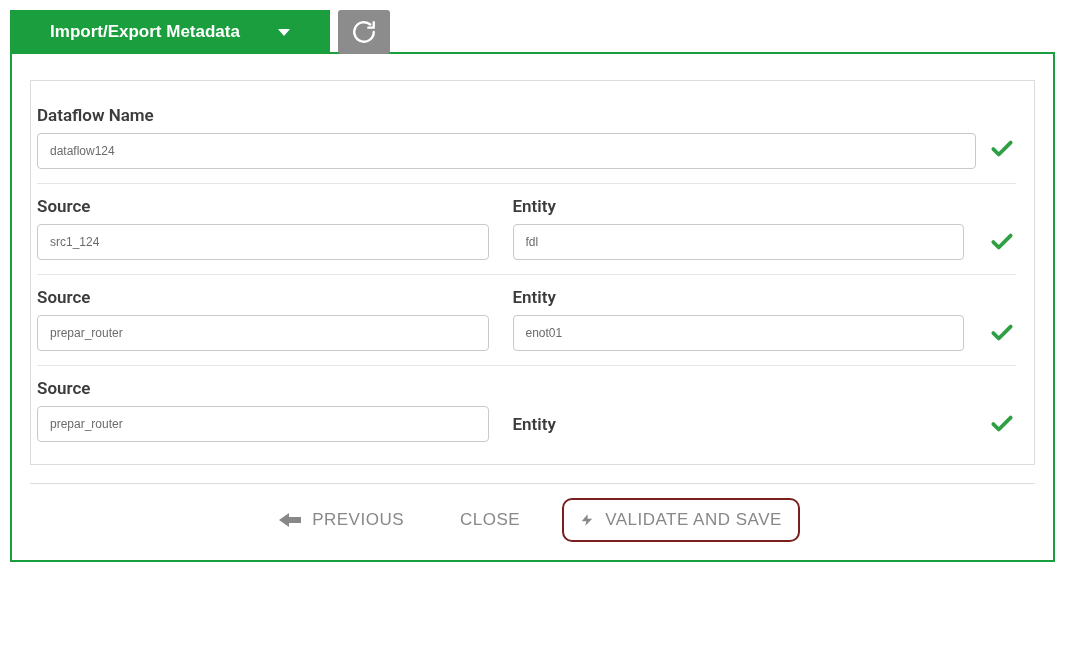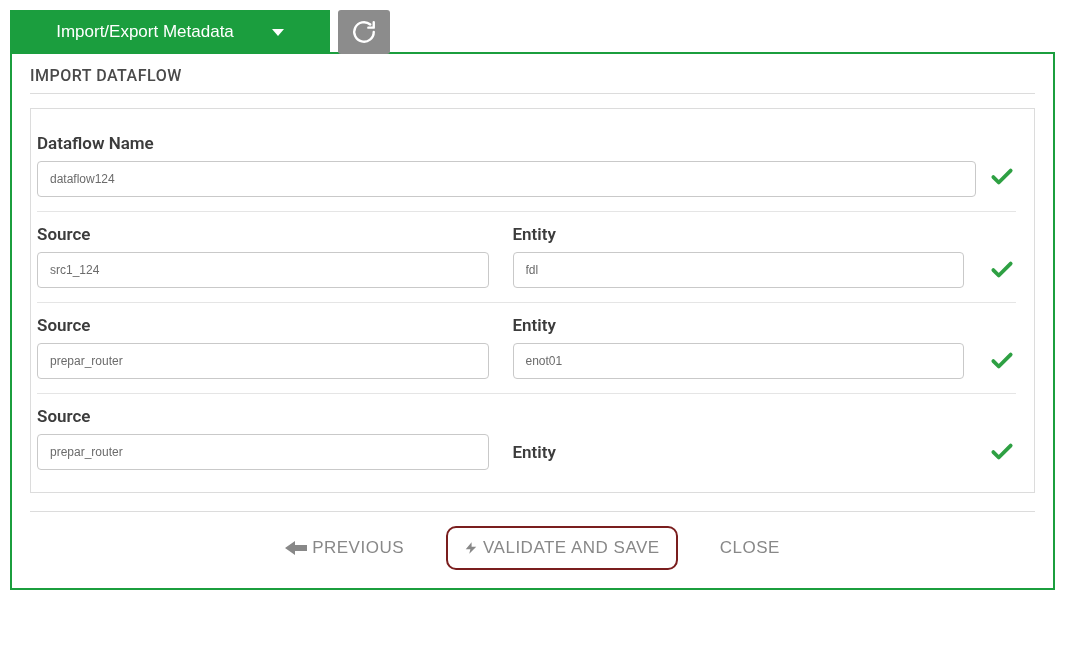--- a/index.html
+++ b/index.html
@@ -19,21 +19,21 @@
       display: flex;
       gap: 8px;
       align-items: center;
     }
     .import-export-btn {
       background: #1b9e3e;
       color: #fff;
       border: none;
       padding: 12px 20px;
       font-size: 17px;
-      font-weight: 400;
+      font-weight: 700;
       display: flex;
       align-items: center;
       gap: 30px;
       cursor: pointer;
       min-width: 320px;
       justify-content: center;
     }
     .dropdown-caret {
       width: 0;
       height: 0;
@@ -137,21 +137,21 @@
     .action-btn {
       background: none;
       border: none;
       font-size: 17px;
       font-weight: 500;
       color: #888;
       letter-spacing: 0.5px;
       cursor: pointer;
       display: flex;
       align-items: center;
-      gap: 5px;
+      gap: 11px;
       padding: 10px 14px;
     }
     .action-btn.validate {
       border: 2.5px solid #7a1e1e;
       border-radius: 10px;
       padding: 10px 16px;
     }
     .bolt-icon {
       width: 14px;
       height: 20px;
@@ -170,21 +170,20 @@
     </button>
     <button class="refresh-btn">
       <svg width="26" height="26" viewBox="0 0 24 24" fill="none" stroke="#fff" stroke-width="2.2" stroke-linecap="round" stroke-linejoin="round">
         <path d="M21 12a9 9 0 1 1-3.2-6.9"></path>
         <polyline points="21 3 21 8 16 8"></polyline>
       </svg>
     </button>
   </div>
 
   <div class="main-panel">
-    <div class="panel-title">IMPORT DATAFLOW</div>
 
     <div class="form-box">
 
       <div class="form-section">
         <span class="field-label">Dataflow Name</span>
         <div class="full-row">
           <input type="text" value="dataflow124" style="">
           <span class="checkmark-slot">
             <svg class="check-icon" viewBox="0 0 24 24" fill="none" stroke="currentColor" stroke-width="3.5" stroke-linecap="round" stroke-linejoin="round">
               <polyline points="4 13 9 18 20 7"></polyline>
@@ -250,25 +249,25 @@
 
     <div class="footer-divider"></div>
 
     <div class="footer-actions">
       <button class="action-btn">
         <svg width="22" height="16" viewBox="0 0 22 16" fill="#888">
           <polygon points="0,8 10,1 10,5 22,5 22,11 10,11 10,15"></polygon>
         </svg>
         <span>PREVIOUS</span>
       </button>
+      <button class="action-btn">
+        <span>CLOSE</span>
+      </button>
       <button class="action-btn validate">
         <svg class="bolt-icon" viewBox="0 0 24 24" fill="#888">
           <polygon points="13,2 3,14 11,14 9,22 21,10 13,10"></polygon>
         </svg>
         <span>VALIDATE AND SAVE</span>
       </button>
-      <button class="action-btn">
-        <span>CLOSE</span>
-      </button>
     </div>
   </div>
 
 </div>
 
 </body></html>

